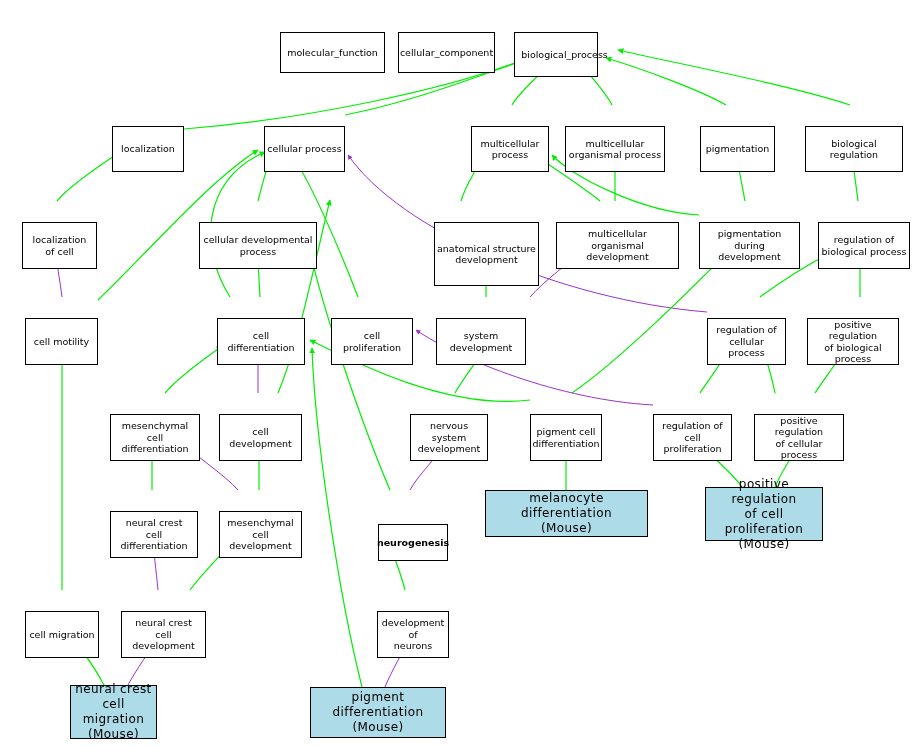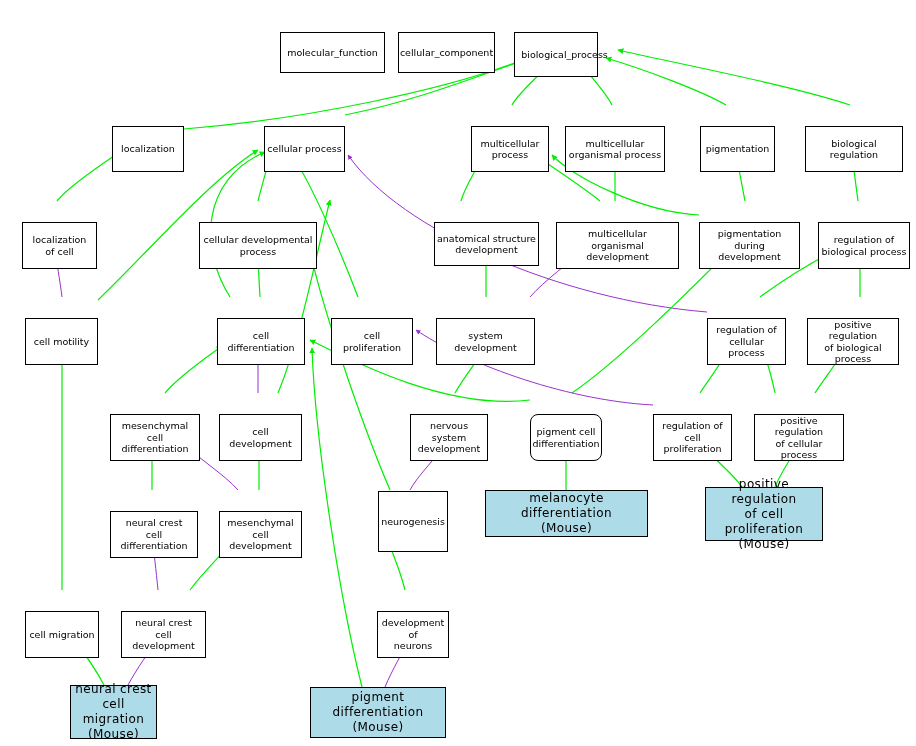--- a/index.html
+++ b/index.html
@@ -150,21 +150,21 @@
         <span class="lbl">biological regulation</span>
       </div>
       <div class="node term" style="left: 22px; top: 201px; width: 75px; height: 47px;">
         <span class="lbl">localization
 of cell</span>
       </div>
       <div class="node term" style="left: 199px; top: 201px; width: 118px; height: 47px;">
         <span class="lbl">cellular developmental
 process</span>
       </div>
-      <div class="node term" style="left: 434px; top: 201px; width: 105px; height: 44px;">
+      <div class="node term" style="left: 434px; top: 201px; width: 105px; height: 64px;">
         <span class="lbl">anatomical structure
 development</span>
       </div>
       <div class="node term" style="left: 556px; top: 201px; width: 123px; height: 47px;">
         <span class="lbl">multicellular
 organismal development</span>
       </div>
       <div class="node term" style="left: 699px; top: 201px; width: 101px; height: 47px;">
         <span class="lbl">pigmentation
 during development</span>
@@ -175,21 +175,21 @@
       </div>
       <div class="node term" style="left: 25px; top: 297px; width: 73px; height: 47px;">
         <span class="lbl">cell motility</span>
       </div>
       <div class="node term" style="left: 217px; top: 297px; width: 88px; height: 47px;">
         <span class="lbl">cell differentiation</span>
       </div>
       <div class="node term" style="left: 331px; top: 297px; width: 82px; height: 47px;">
         <span class="lbl">cell proliferation</span>
       </div>
-      <div class="node term" style="left: 436px; top: 297px; width: 99px; height: 47px;">
+      <div class="node term" style="left: 436px; top: 297px; width: 90px; height: 47px;">
         <span class="lbl">system development</span>
       </div>
       <div class="node term" style="left: 707px; top: 297px; width: 79px; height: 47px;">
         <span class="lbl">regulation of
 cellular process</span>
       </div>
       <div class="node term" style="left: 807px; top: 297px; width: 92px; height: 47px;">
         <span class="lbl">positive regulation
 of biological
 process</span>
@@ -198,42 +198,42 @@
         <span class="lbl">mesenchymal
 cell differentiation</span>
       </div>
       <div class="node term" style="left: 219px; top: 393px; width: 83px; height: 47px;">
         <span class="lbl">cell development</span>
       </div>
       <div class="node term" style="left: 410px; top: 393px; width: 78px; height: 47px;">
         <span class="lbl">nervous system
 development</span>
       </div>
-      <div class="node term" style="left: 530px; top: 393px; width: 72px; height: 47px; border-radius: 8px;">
+      <div class="node term" style="left: 530px; top: 393px; width: 72px; height: 47px;">
         <span class="lbl">pigment cell
 differentiation</span>
       </div>
       <div class="node term" style="left: 653px; top: 393px; width: 79px; height: 47px;">
         <span class="lbl">regulation of
 cell proliferation</span>
       </div>
       <div class="node term" style="left: 754px; top: 393px; width: 90px; height: 47px;">
         <span class="lbl">positive regulation
 of cellular
 process</span>
       </div>
       <div class="node term" style="left: 110px; top: 490px; width: 88px; height: 47px;">
         <span class="lbl">neural crest
 cell differentiation</span>
       </div>
       <div class="node term" style="left: 219px; top: 490px; width: 83px; height: 47px;">
         <span class="lbl">mesenchymal
 cell development</span>
       </div>
-      <div class="node term" style="left: 378px; top: 470px; width: 70px; height: 61px;">
+      <div class="node term" style="left: 378px; top: 503px; width: 70px; height: 37px; font-weight: bold;">
         <span class="lbl">neurogenesis</span>
       </div>
       <div class="node gene" style="left: 485px; top: 490px; width: 163px; height: 47px;">
         <span class="lbl">melanocyte differentiation
 (Mouse)</span>
       </div>
       <div class="node gene" style="left: 705px; top: 487px; width: 118px; height: 54px;">
         <span class="lbl">positive regulation
 of cell proliferation
 (Mouse)</span>

